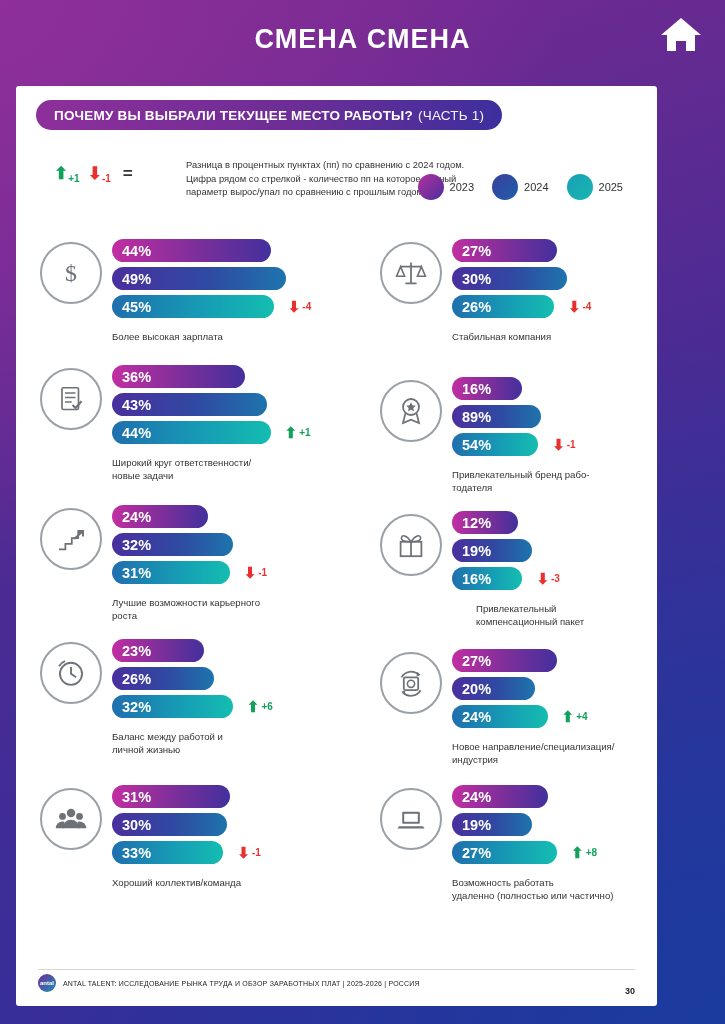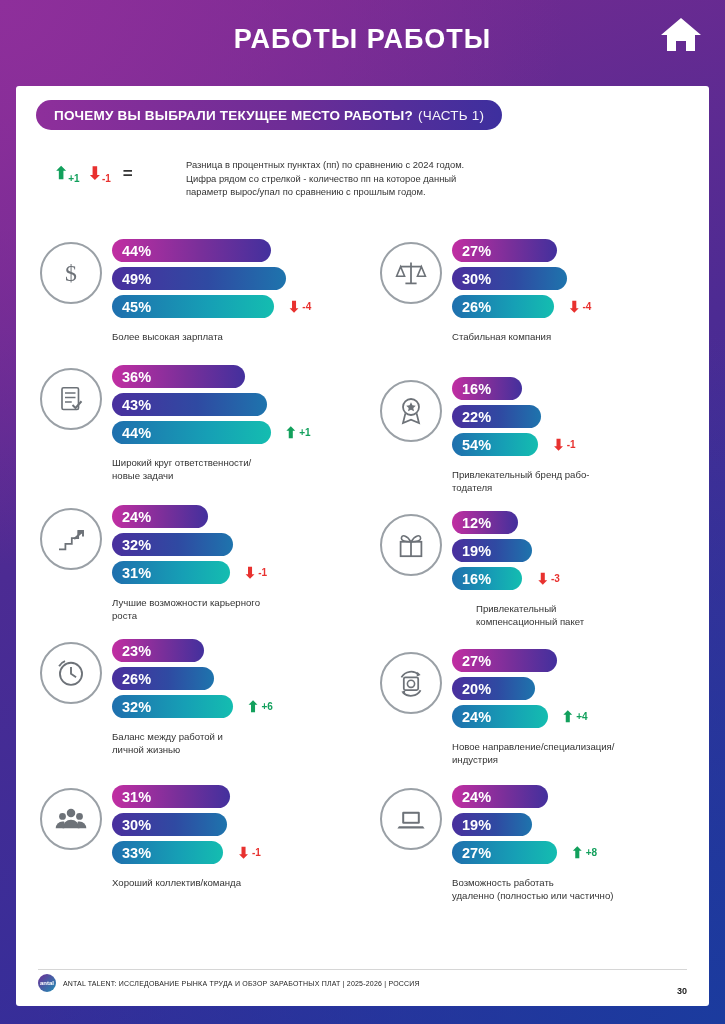--- a/index.html
+++ b/index.html
@@ -20,21 +20,21 @@
     position:absolute;top:0;left:0;right:0;height:78px;
   }
   .header-title{
     position:absolute;top:24px;left:0;right:0;text-align:center;
     color:#fff;font-size:27px;font-weight:bold;letter-spacing:1px;
   }
   .home-icon{
     position:absolute;right:22px;top:14px;width:44px;height:40px;
   }
   .card{
-    position:absolute;left:16px;top:86px;width:693px;height:920px;
+    position:absolute;left:16px;top:86px;width:641px;height:920px;
     background:#fff;border-radius:3px;
   }
   .pill-title{
     position:absolute;left:20px;top:14px;height:30px;
     border-radius:15px;
     background:linear-gradient(90deg,#8e2f9b 0%,#6d2d96 55%,#3d2f9e 100%);
     color:#fff;display:flex;align-items:center;padding:0 18px;
     font-size:13.5px;font-weight:bold;letter-spacing:.2px;
   }
   .pill-title .part{font-weight:normal;opacity:.95;margin-left:5px;}
@@ -101,21 +101,21 @@
   .foot-text{font-size:7px;color:#222;letter-spacing:.2px;margin-top:4px;}
   .foot-page{margin-left:auto;font-size:9px;font-weight:bold;color:#222;margin-top:20px;}
   svg{display:block;}
 </style>
 </head>
 <body>
 
 <div class="page-bg"></div>
 
 <div class="header">
-  <div class="header-title">РАБОТЫ РАБОТЫ</div>
+  <div class="header-title">СМЕНА СМЕНА</div>
   <div class="home-icon">
     <svg viewBox="0 0 44 40" width="44" height="40">
       <path d="M22 4 L42 21 L36 21 L36 37 L27 37 L27 27 L17 27 L17 37 L8 37 L8 21 L2 21 Z" fill="#ffffff"></path>
     </svg>
   </div>
 </div>
 
 <div class="card">
 
   <div class="pill-title">
@@ -123,20 +123,28 @@
     <span class="part">(ЧАСТЬ 1)</span>
   </div>
 
   <div class="legend">
     <div class="arrow-key">
       <span class="arrow-up">⬆<span class="sml">+1</span></span>
       <span class="arrow-dn">⬇<span class="sml">-1</span></span>
       <span class="eqs">=</span>
     </div>
     <div class="legend-text">Разница в процентных пунктах (пп) по сравнению с 2024 годом. Цифра рядом со стрелкой - количество пп на которое данный параметр вырос/упал по сравнению с прошлым годом.</div>
+    <div class="legend-years">
+      <span class="dot d23"></span>
+      <span class="yr">2023</span>
+      <span class="dot d24"></span>
+      <span class="yr">2024</span>
+      <span class="dot d25"></span>
+      <span class="yr">2025</span>
+    </div>
   </div>
 
   <div id="groups">
       <div class="group" style="left: 24px; top: 156px;">
         <div class="icon-circle">
           <svg viewBox="0 0 40 40" width="34" height="34">
             <text x="20" y="29" font-size="28" font-family="Liberation Serif, serif" text-anchor="middle" fill="#6d7278">$</text>
           </svg>
         </div>
         <div class="bars">
@@ -293,21 +301,21 @@
             <circle cx="20" cy="15" r="10" fill="none" stroke="#6d7278" stroke-width="2.2"></circle>
             <path d="M20 9 l1.8 3.8 l4.2 .5 l-3.1 2.9 l.8 4.1 l-3.7 -2 l-3.7 2 l.8 -4.1 l-3.1 -2.9 l4.2 -.5 z" fill="#6d7278"></path>
             <path d="M13 23 l-3 12 l10 -4 l10 4 l-3 -12" fill="none" stroke="#6d7278" stroke-width="2.2"></path>
           </svg>
         </div>
         <div class="bars">
           <div class="bar-row">
             <div class="bar b23" style="width: 70.4px;">16%</div>
           </div>
           <div class="bar-row">
-            <div class="bar b24" style="width: 89.3px;">22%</div>
+            <div class="bar b24" style="width: 89.3px;">89%</div>
           </div>
           <div class="bar-row">
             <div class="bar b25" style="width: 86.15px;">54%</div>
             <div class="delta down" style="left: 100.15px;">
               <span>⬇</span>
               <span class="num">-1</span>
             </div>
           </div>
         </div>
         <div class="glabel" style="top: 88px;">Привлекательный бренд рабо-<br>тодателя</div>

